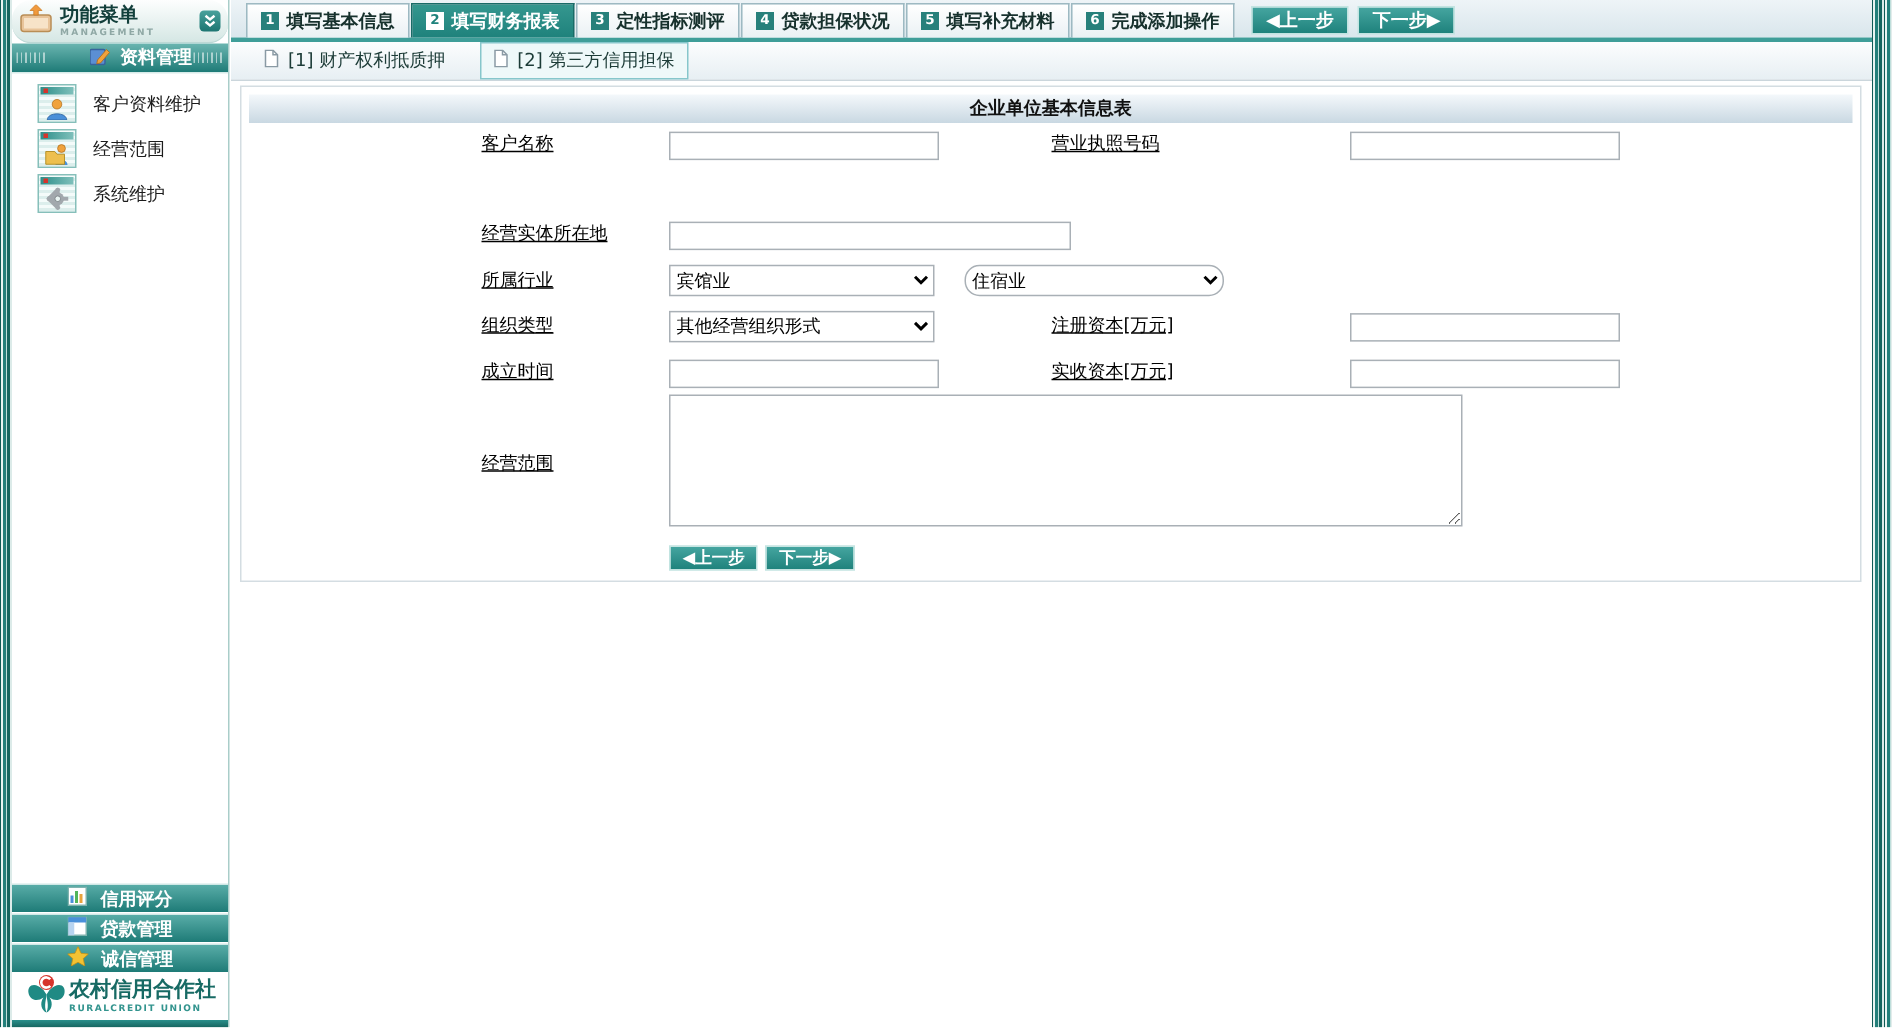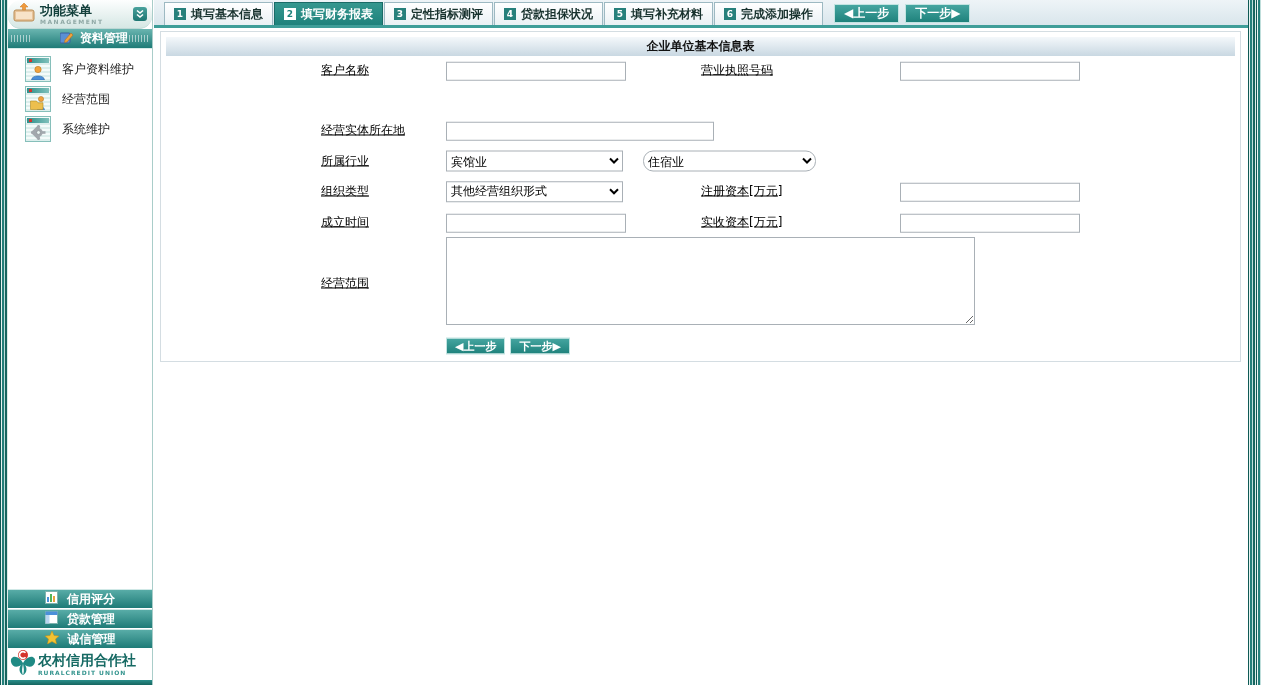--- a/index.html
+++ b/index.html
@@ -36,21 +36,21 @@
     background:repeating-linear-gradient(180deg,#f4fbfa 0 2px,#dceeec 2px 4px);
     position:relative; display:flex; align-items:flex-end; justify-content:center; padding-bottom:1px; }
   .win::before { content:""; position:absolute; top:1px; left:1px; right:1px; height:5px;
     background:linear-gradient(90deg,#2e8f8a,#7fc0bb); }
   .win::after { content:""; position:absolute; top:2px; left:3px; width:3px; height:3px; background:#d6342c; }
 
   .sb-spacer { flex:1; }
   .sb-bar { height:19px; flex:0 0 19px; margin-top:1px; background:linear-gradient(#58aca7,#1e7b77);
     border-top:1px solid #cfe8e6; display:flex; align-items:center; justify-content:center; gap:9px;
     color:#fff; font-size:12px; font-weight:bold; cursor:pointer; }
-  .sb-logo { height:45px; flex:0 0 31px; background:#fff; display:flex; align-items:center; justify-content:flex-start; gap:0; }
+  .sb-logo { height:45px; flex:0 0 31px; background:#fff; display:flex; align-items:center; justify-content:center; gap:0; }
   .logo-title { font-size:14px; font-weight:bold; color:#176a64; line-height:1; }
   .logo-sub { font-size:6px; font-weight:bold; color:#33948e; letter-spacing:1px; margin-top:2px; }
   .sb-strip { height:5px; flex:0 0 5px; background:linear-gradient(#2a8f8b,#16655f); }
 
   
   .main { position:absolute; left:154px; right:13px; top:0; bottom:0; background:#fff; }
   .tabbar { height:25px; background:linear-gradient(#eef4f7,#d9e6ec); display:flex; align-items:flex-end; padding-left:10px; }
   .tab { display:flex; align-items:center; gap:5px; height:23px; padding:0 9px; margin-right:1px;
     background:linear-gradient(#ffffff,#eaf1f4); border:1px solid #9db9c2; border-bottom:none;
     font-size:12px; font-weight:bold; color:#17312d; cursor:pointer; white-space:nowrap; }
@@ -242,20 +242,40 @@
         <span class="tabnum">6</span>
         <span>完成添加操作</span>
       </div>
       <div class="nav-buttons">
         <div class="tbtn">◀上一步</div>
         <div class="tbtn">下一步▶</div>
       </div>
     </div>
     <div class="teal-strip"></div>
 
+    <div class="subtabbar">
+      <div class="subtab">
+        <span>
+          <svg width="10" height="12" viewBox="0 0 10 12">
+            <path d="M1 0.5 h5 l3 3 v8 h-8 z" fill="#fff" stroke="#8a9aa4"></path>
+            <path d="M6 0.5 v3 h3" fill="none" stroke="#8a9aa4"></path>
+          </svg>
+        </span>
+        <span>[1] 财产权利抵质押</span>
+      </div>
+      <div class="subtab selected">
+        <span>
+          <svg width="10" height="12" viewBox="0 0 10 12">
+            <path d="M1 0.5 h5 l3 3 v8 h-8 z" fill="#fff" stroke="#8a9aa4"></path>
+            <path d="M6 0.5 v3 h3" fill="none" stroke="#8a9aa4"></path>
+          </svg>
+        </span>
+        <span>[2] 第三方信用担保</span>
+      </div>
+    </div>
 
     <div class="content">
       <section class="panel">
         <div class="panel-title">企业单位基本信息表</div>
         <div class="form-body">
 
           <div class="frow" style="top:0;">
             <span class="cell c-l1 flabel">客户名称</span>
             <span class="cell c-f1"><input class="txt" type="text" value="" style=""></span>
             <span class="cell c-l2 flabel">营业执照号码</span>

